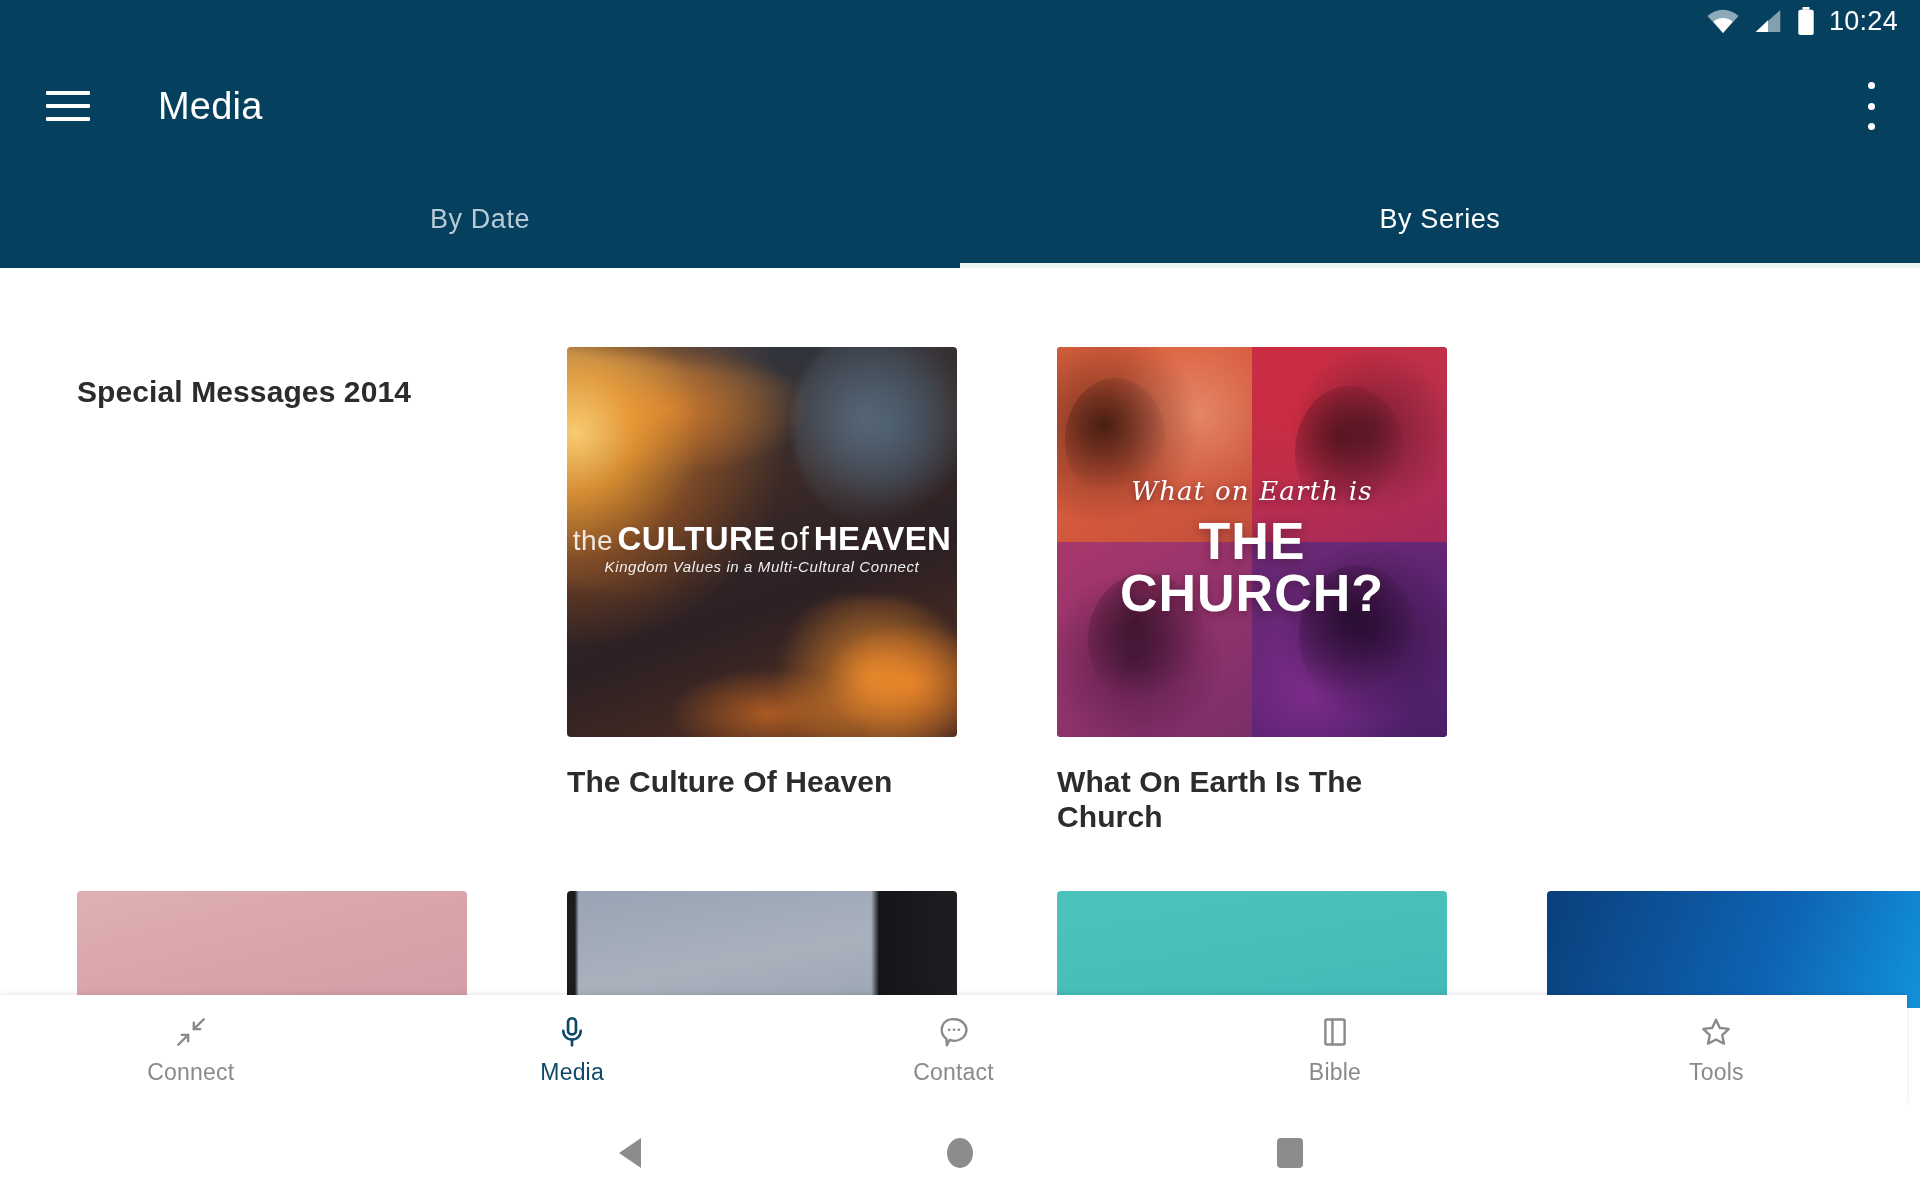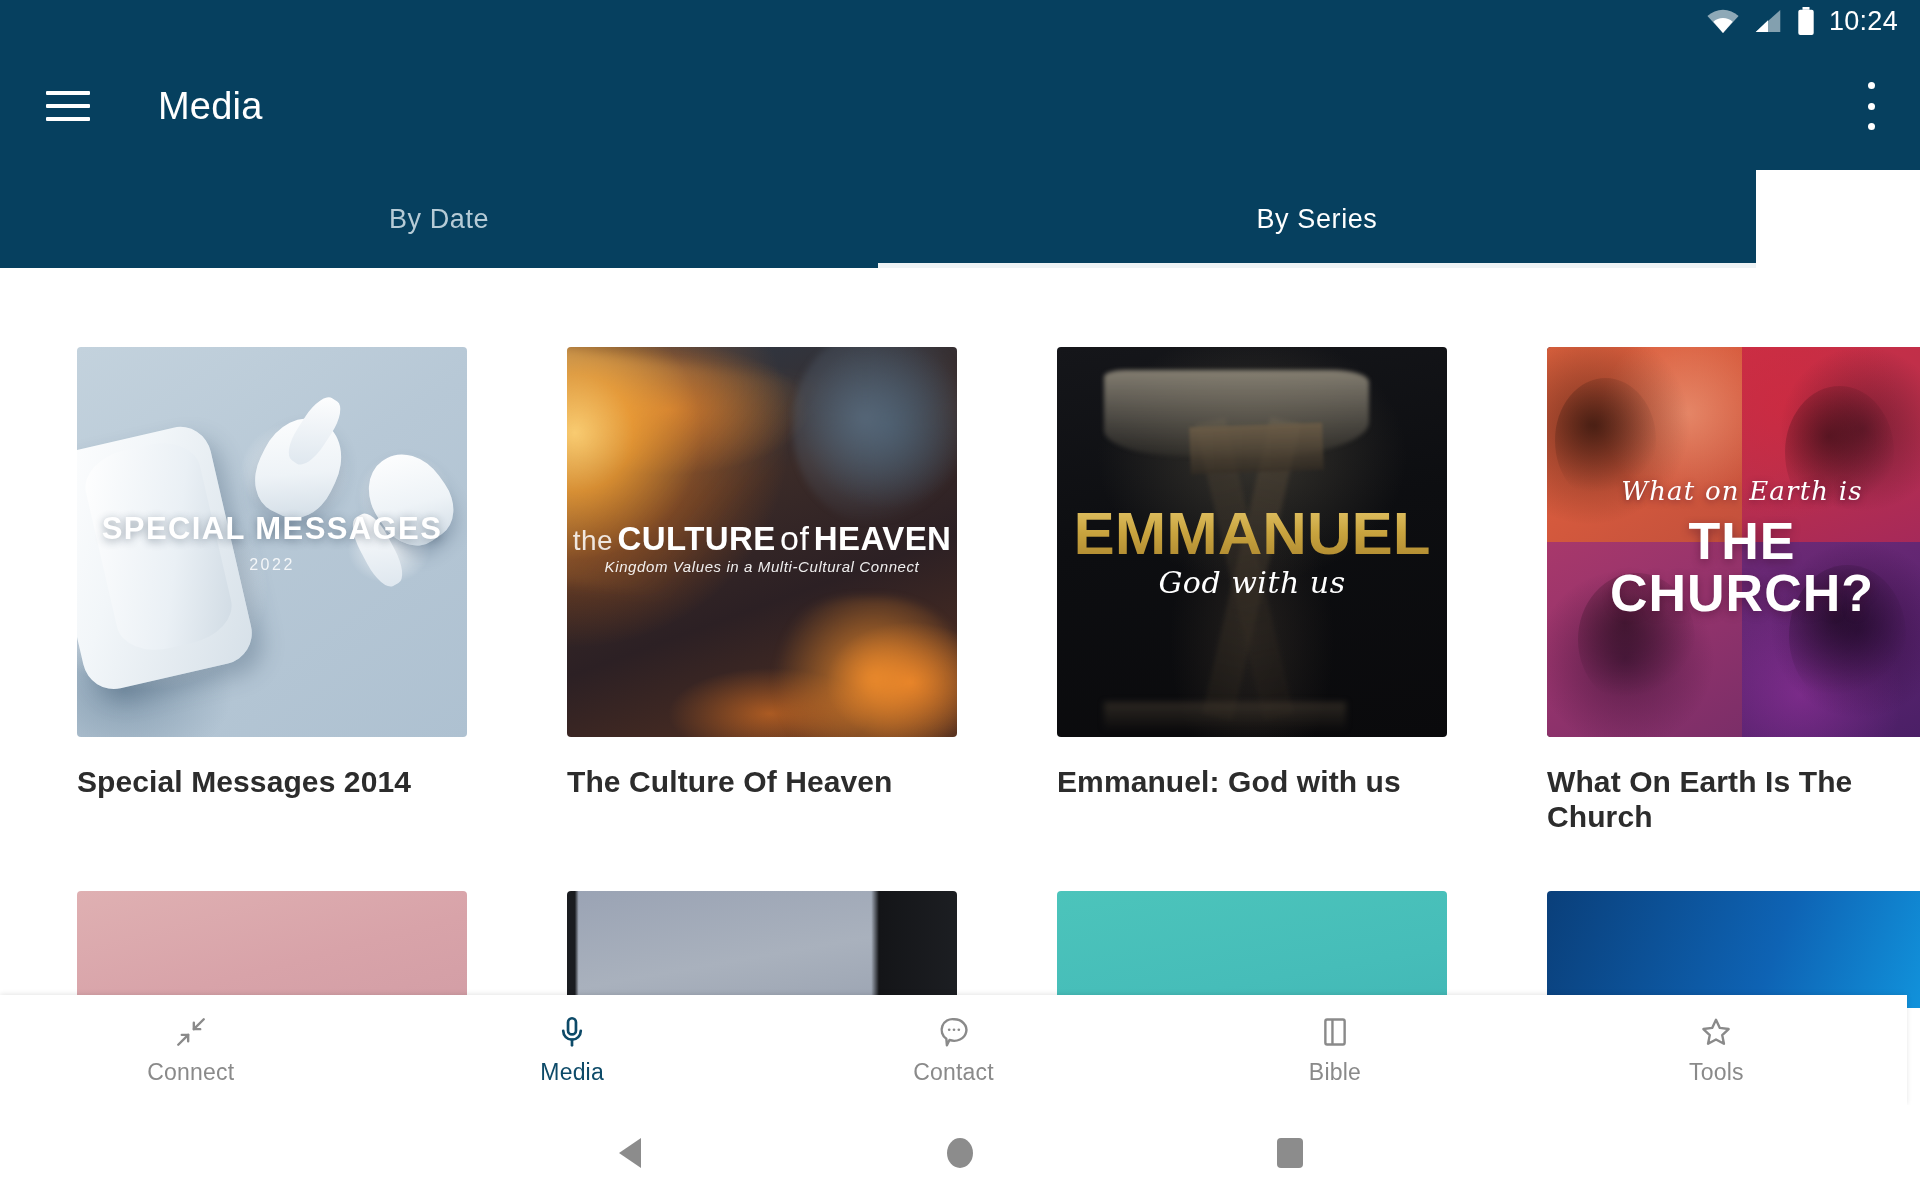--- a/index.html
+++ b/index.html
@@ -42,21 +42,21 @@
   .overflow-menu {
     position: absolute; right: 44px; top: 50%; transform: translateY(-50%);
     width: 10px; height: 48px;
     display: flex; flex-direction: column; justify-content: space-between;
     align-items: center; cursor: pointer;
   }
   .overflow-menu i { display: block; width: 7px; height: 7px; border-radius: 50%; background: #ffffff; }
 
   
   .tabbar {
-    position: absolute; top: 170px; left: 0; width: 1756px; height: 98px;
+    position: absolute; top: 170px; left: 0; width: 1920px; height: 98px;
     background: #06405f; display: flex;
   }
   .tab {
     flex: 1; display: flex; align-items: center; justify-content: center;
     position: relative; cursor: pointer;
   }
   .tab-label { font-size: 27px; letter-spacing: 0.6px; }
   .tab.inactive .tab-label { color: #b6cbd6; }
   .tab.active .tab-label { color: #ffffff; }
   .tab.active::after {
@@ -379,63 +379,39 @@
     <div class="tab active">
       <span class="tab-label">By Series</span>
     </div>
   </div>
 
   <div class="content">
 
     <div class="grid">
 
       <div class="card">
-        <div class="card-art art-airpods">
-          <div class="ov">
-            <div class="pod-case"></div>
-            <div class="pod-lid"></div>
-            <div class="bud1"></div>
-              <div class="bud1s"></div>
-            <div class="bud2"></div>
-              <div class="bud2s"></div>
-          </div>
-          <div class="t1">SPECIAL MESSAGES</div>
-          <div class="t2">2022</div>
-        </div>
         <div class="card-title">Special Messages 2014</div>
       </div>
 
       <div class="card">
         <div class="card-art art-clouds">
           <div class="ray1"></div>
           <div class="cl-dark"></div>
           <div class="cl-hot"></div>
           <div class="title">
             <span class="th">the</span>
             <span class="tb">CULTURE</span>
             <span class="tof">of</span>
             <span class="tb">HEAVEN</span>
           </div>
           <div class="sub">Kingdom Values in a Multi-Cultural Connect</div>
         </div>
         <div class="card-title">The Culture Of Heaven</div>
       </div>
 
-      <div class="card">
-        <div class="card-art art-emmanuel">
-          <div class="postA"></div>
-          <div class="postB"></div>
-          <div class="cloth"></div>
-          <div class="beam"></div>
-          <div class="base"></div>
-          <div class="gold">EMMANUEL</div>
-          <div class="script">God with us</div>
-        </div>
-        <div class="card-title">Emmanuel: God with us</div>
-      </div>
 
       <div class="card">
         <div class="card-art art-church">
           <div class="q q1"></div>
           <div class="q q2"></div>
           <div class="q q3"></div>
           <div class="q q4"></div>
           <div class="face" style="left:2%;top:8%;width:26%;height:32%"></div>
           <div class="face" style="left:61%;top:10%;width:28%;height:34%"></div>
           <div class="face" style="left:8%;top:58%;width:30%;height:34%"></div>

